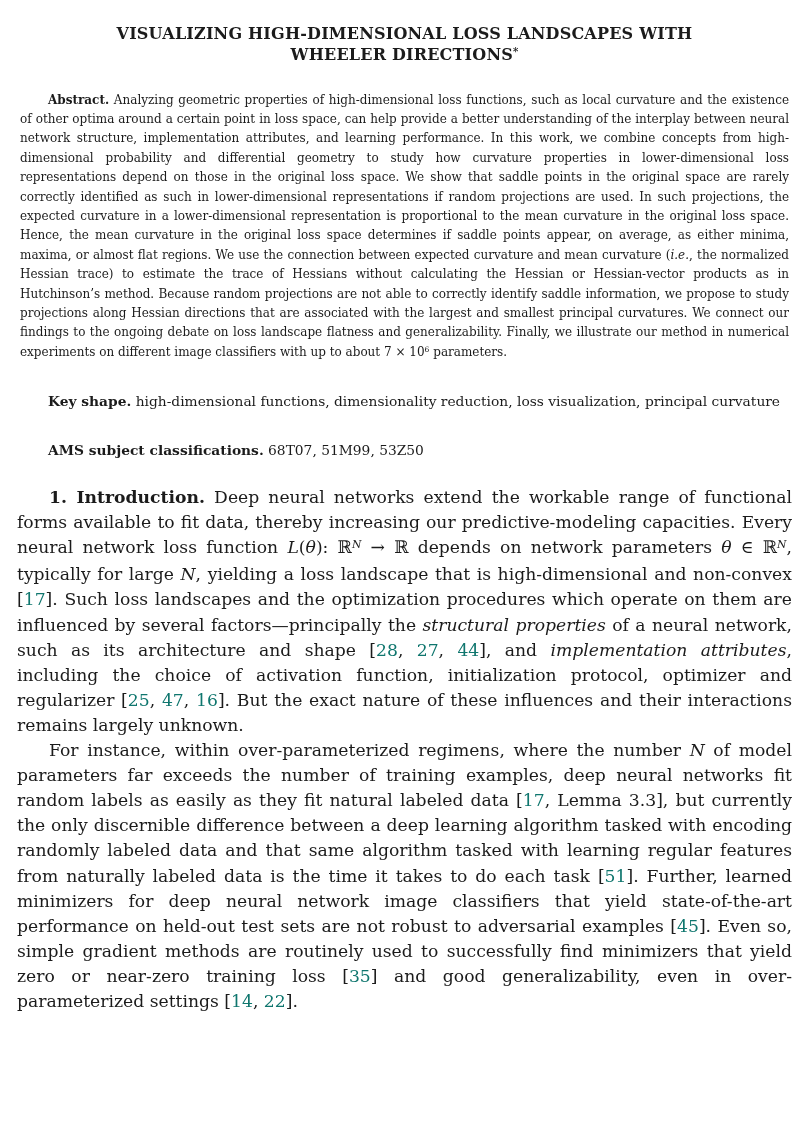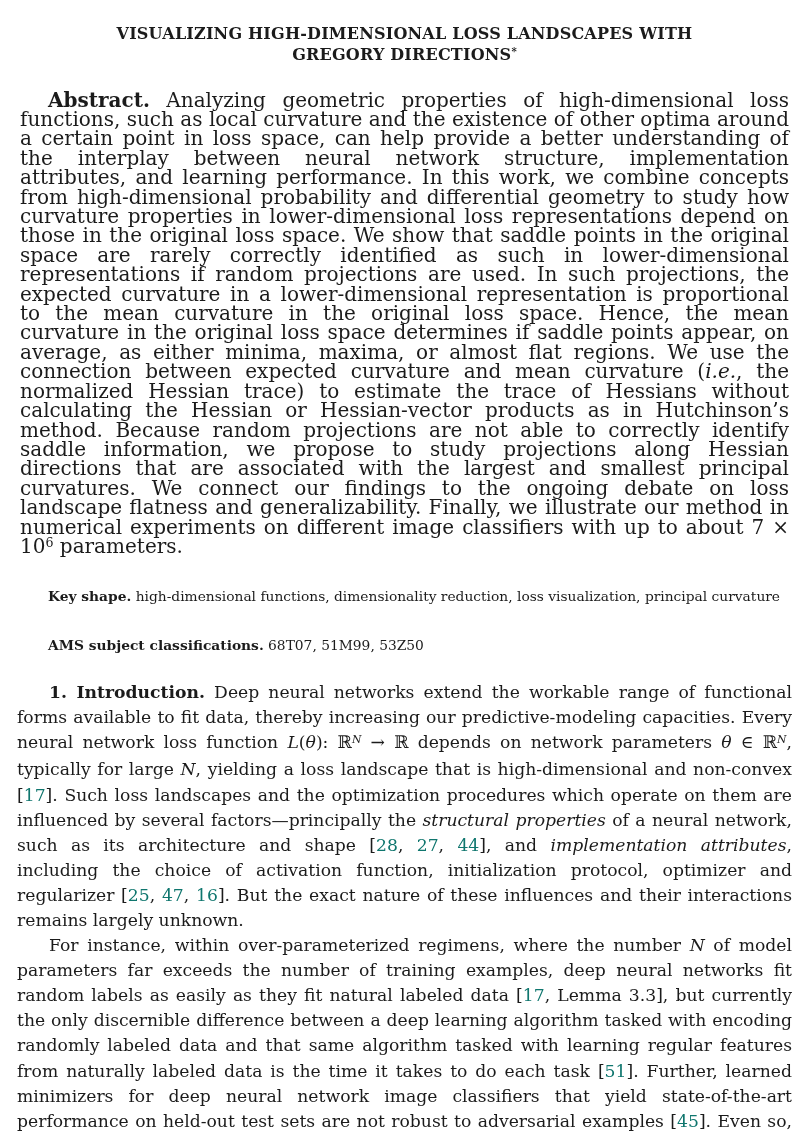--- a/index.html
+++ b/index.html
@@ -28,21 +28,21 @@
     letter-spacing: 0.2px;
   }
   .authors {
     margin-top: 17px;
     text-align: center;
     font-size: 13.5px;
     letter-spacing: 1.1px;
   }
   .abstract {
     margin: 25px 3px 0 3px;
-    font-size: 20px;
+    font-size: 12px;
     line-height: 19.4px;
     text-align: justify;
     text-indent: 28px;
   }
   .meta {
     margin: 29px 3px 0 3px;
     font-size: 13.8px;
     line-height: 19.4px;
     text-align: justify;
     text-indent: 28px;
@@ -73,21 +73,21 @@
     vertical-align: baseline;
     position: relative;
     top: -0.45em;
   }
   .cite { color: #0f766e; }
 </style>
 </head>
 <body>
 
 <div class="page">
-  <h1 class="title"><span>VISUALIZING HIGH-DIMENSIONAL LOSS LANDSCAPES WITH</span><br><span>GREGORY DIRECTIONS</span><span class="sup">*</span></h1>
+  <h1 class="title"><span>VISUALIZING HIGH-DIMENSIONAL LOSS LANDSCAPES WITH</span><br><span>WHEELER DIRECTIONS</span><span class="sup">*</span></h1>
 
 
   <p class="abstract"><span class="b">Abstract.</span><span> Analyzing geometric properties of high-dimensional loss functions, such as local curvature and the existence of other optima around a certain point in loss space, can help provide a better understanding of the interplay between neural network structure, implementation attributes, and learning performance. In this work, we combine concepts from high-dimensional probability and differential geometry to study how curvature properties in lower-dimensional loss representations depend on those in the original loss space. We show that saddle points in the original space are rarely correctly identified as such in lower-dimensional representations if random projections are used. In such projections, the expected curvature in a lower-dimensional representation is proportional to the mean curvature in the original loss space. Hence, the mean curvature in the original loss space determines if saddle points appear, on average, as either minima, maxima, or almost flat regions. We use the connection between expected curvature and mean curvature (</span><span class="i">i.e.</span><span>, the normalized Hessian trace) to estimate the trace of Hessians without calculating the Hessian or Hessian-vector products as in Hutchinson’s method. Because random projections are not able to correctly identify saddle information, we propose to study projections along Hessian directions that are associated with the largest and smallest principal curvatures. We connect our findings to the ongoing debate on loss landscape flatness and generalizability. Finally, we illustrate our method in numerical experiments on different image classifiers with up to about 7 × 10</span><span class="sup">6</span><span> parameters.</span></p>
 
   <p class="meta"><span class="b">Key shape.</span><span> high-dimensional functions, dimensionality reduction, loss visualization, principal curvature</span></p>
 
   <p class="meta"><span class="b">AMS subject classifications.</span><span> 68T07, 51M99, 53Z50</span></p>
 
   <div class="bodytext">
     <p><span class="b">1. Introduction.</span><span> Deep neural networks extend the workable range of functional forms available to fit data, thereby increasing our predictive-modeling capacities. Every neural network loss function </span><span class="i">L</span><span>(</span><span class="i">θ</span><span>): ℝ</span><span class="supi">N</span><span> → ℝ depends on network parameters </span><span class="i">θ</span><span> ∈ ℝ</span><span class="supi">N</span><span>, typically for large </span><span class="i">N</span><span>, yielding a loss landscape that is high-dimensional and non-convex [</span><span class="cite">17</span><span>]. Such loss landscapes and the optimization procedures which operate on them are influenced by several factors—principally the </span><span class="i">structural properties</span><span> of a neural network, such as its architecture and shape [</span><span class="cite">28</span><span>, </span><span class="cite">27</span><span>, </span><span class="cite">44</span><span>], and </span><span class="i">implementation attributes</span><span>, including the choice of activation function, initialization protocol, optimizer and regularizer [</span><span class="cite">25</span><span>, </span><span class="cite">47</span><span>, </span><span class="cite">16</span><span>]. But the exact nature of these influences and their interactions remains largely unknown.</span></p>

